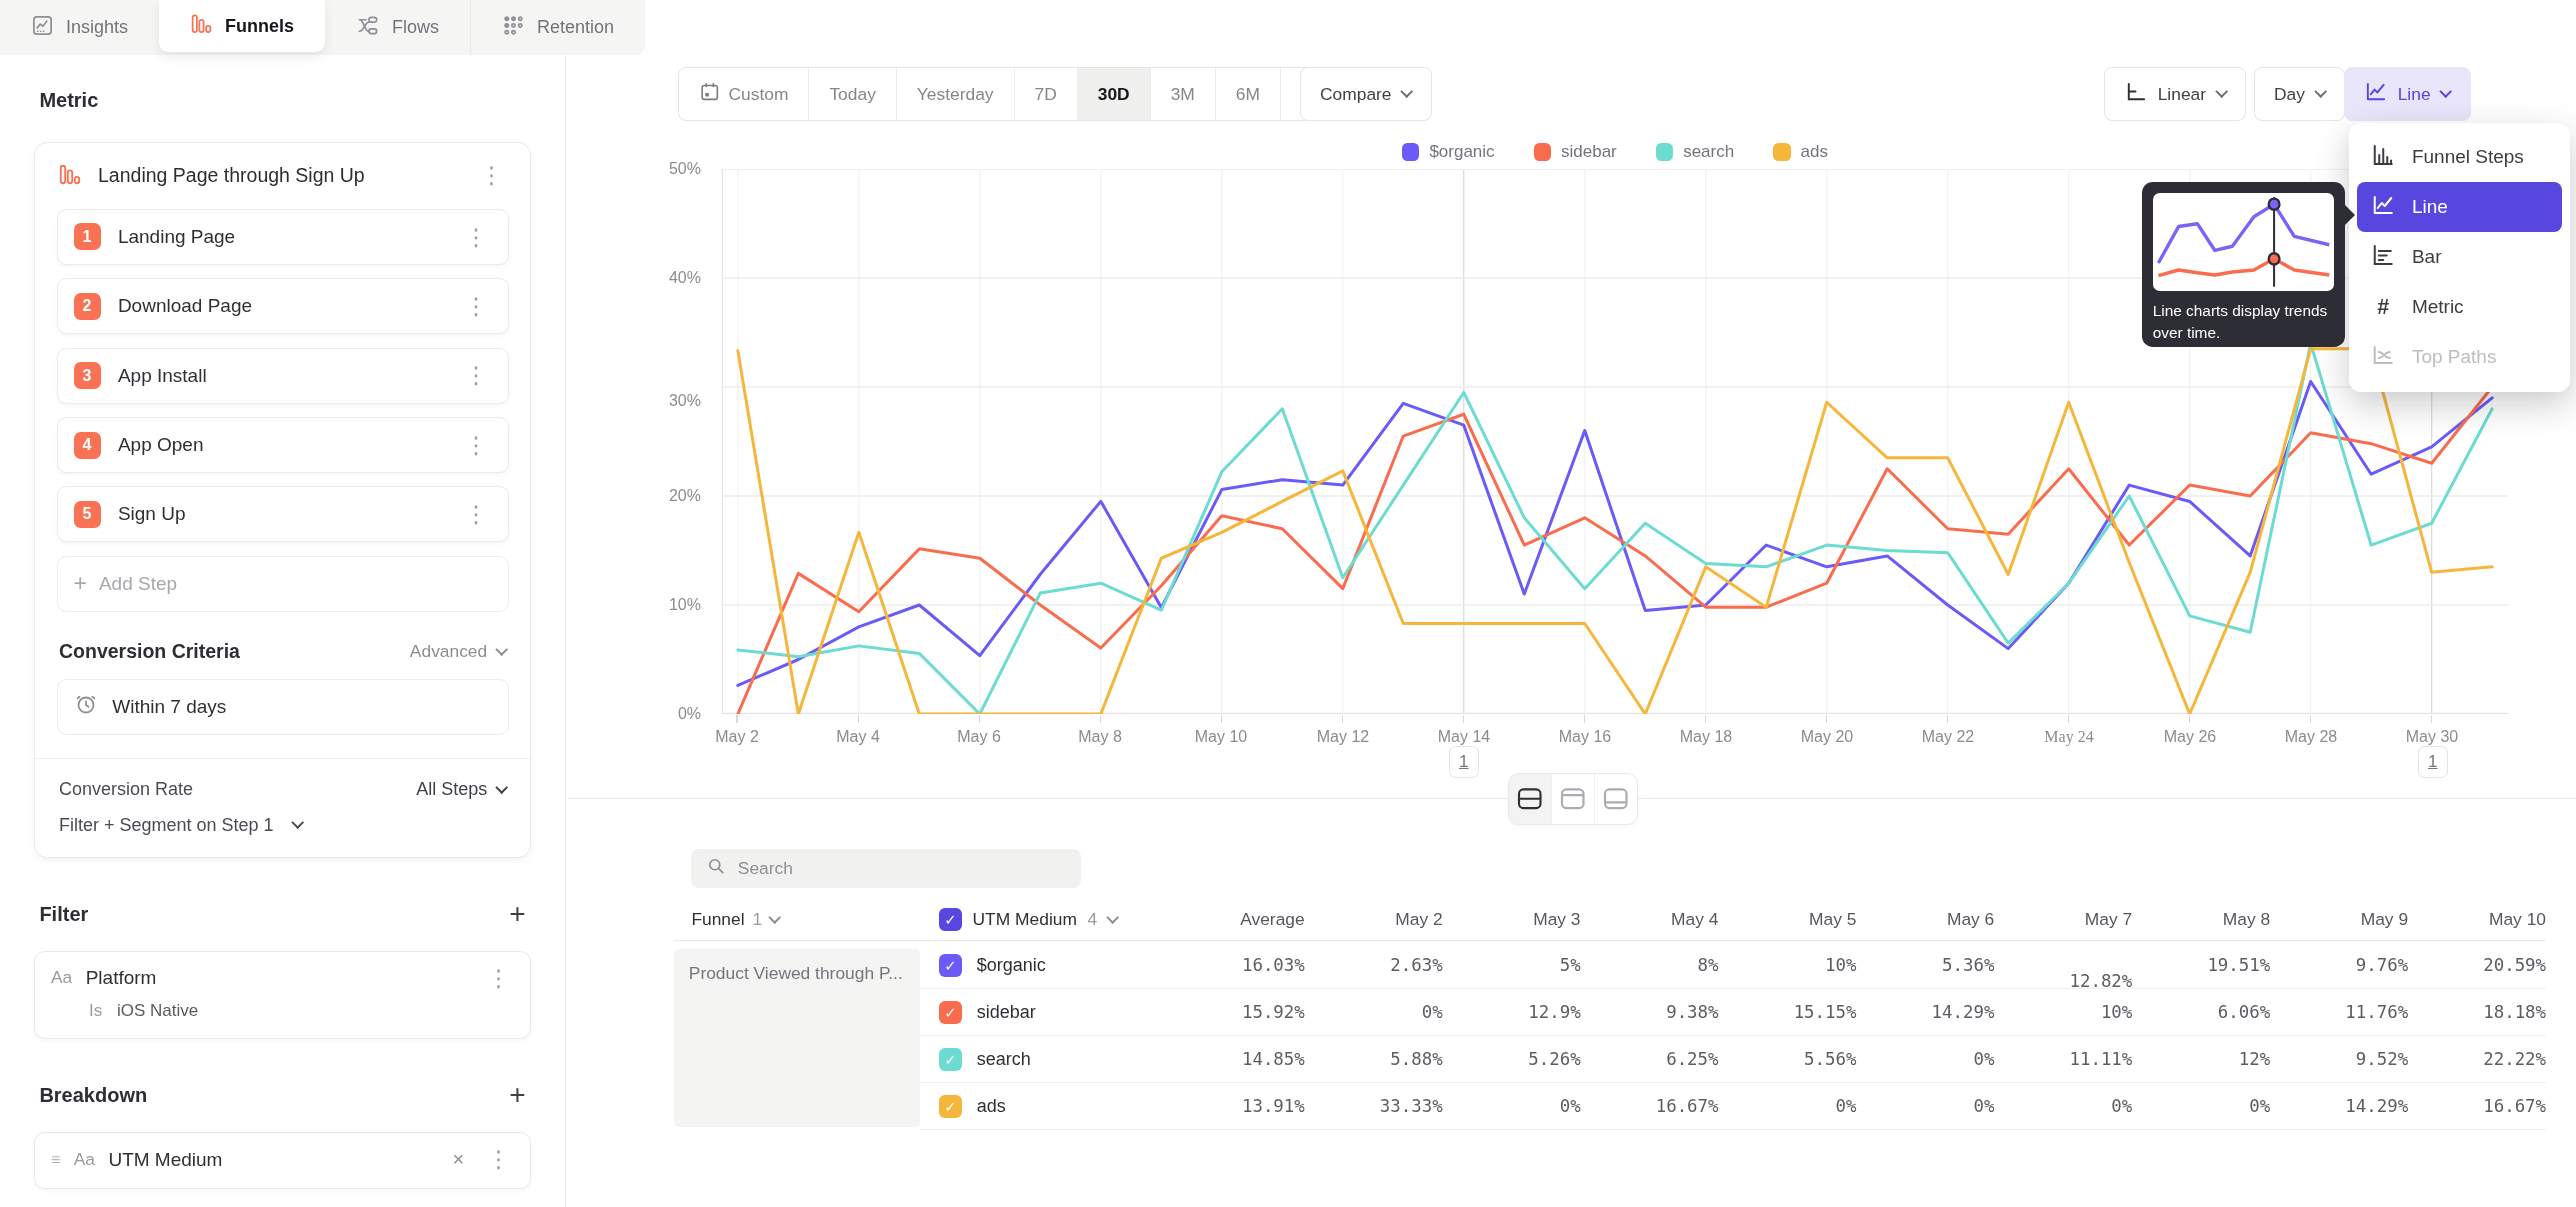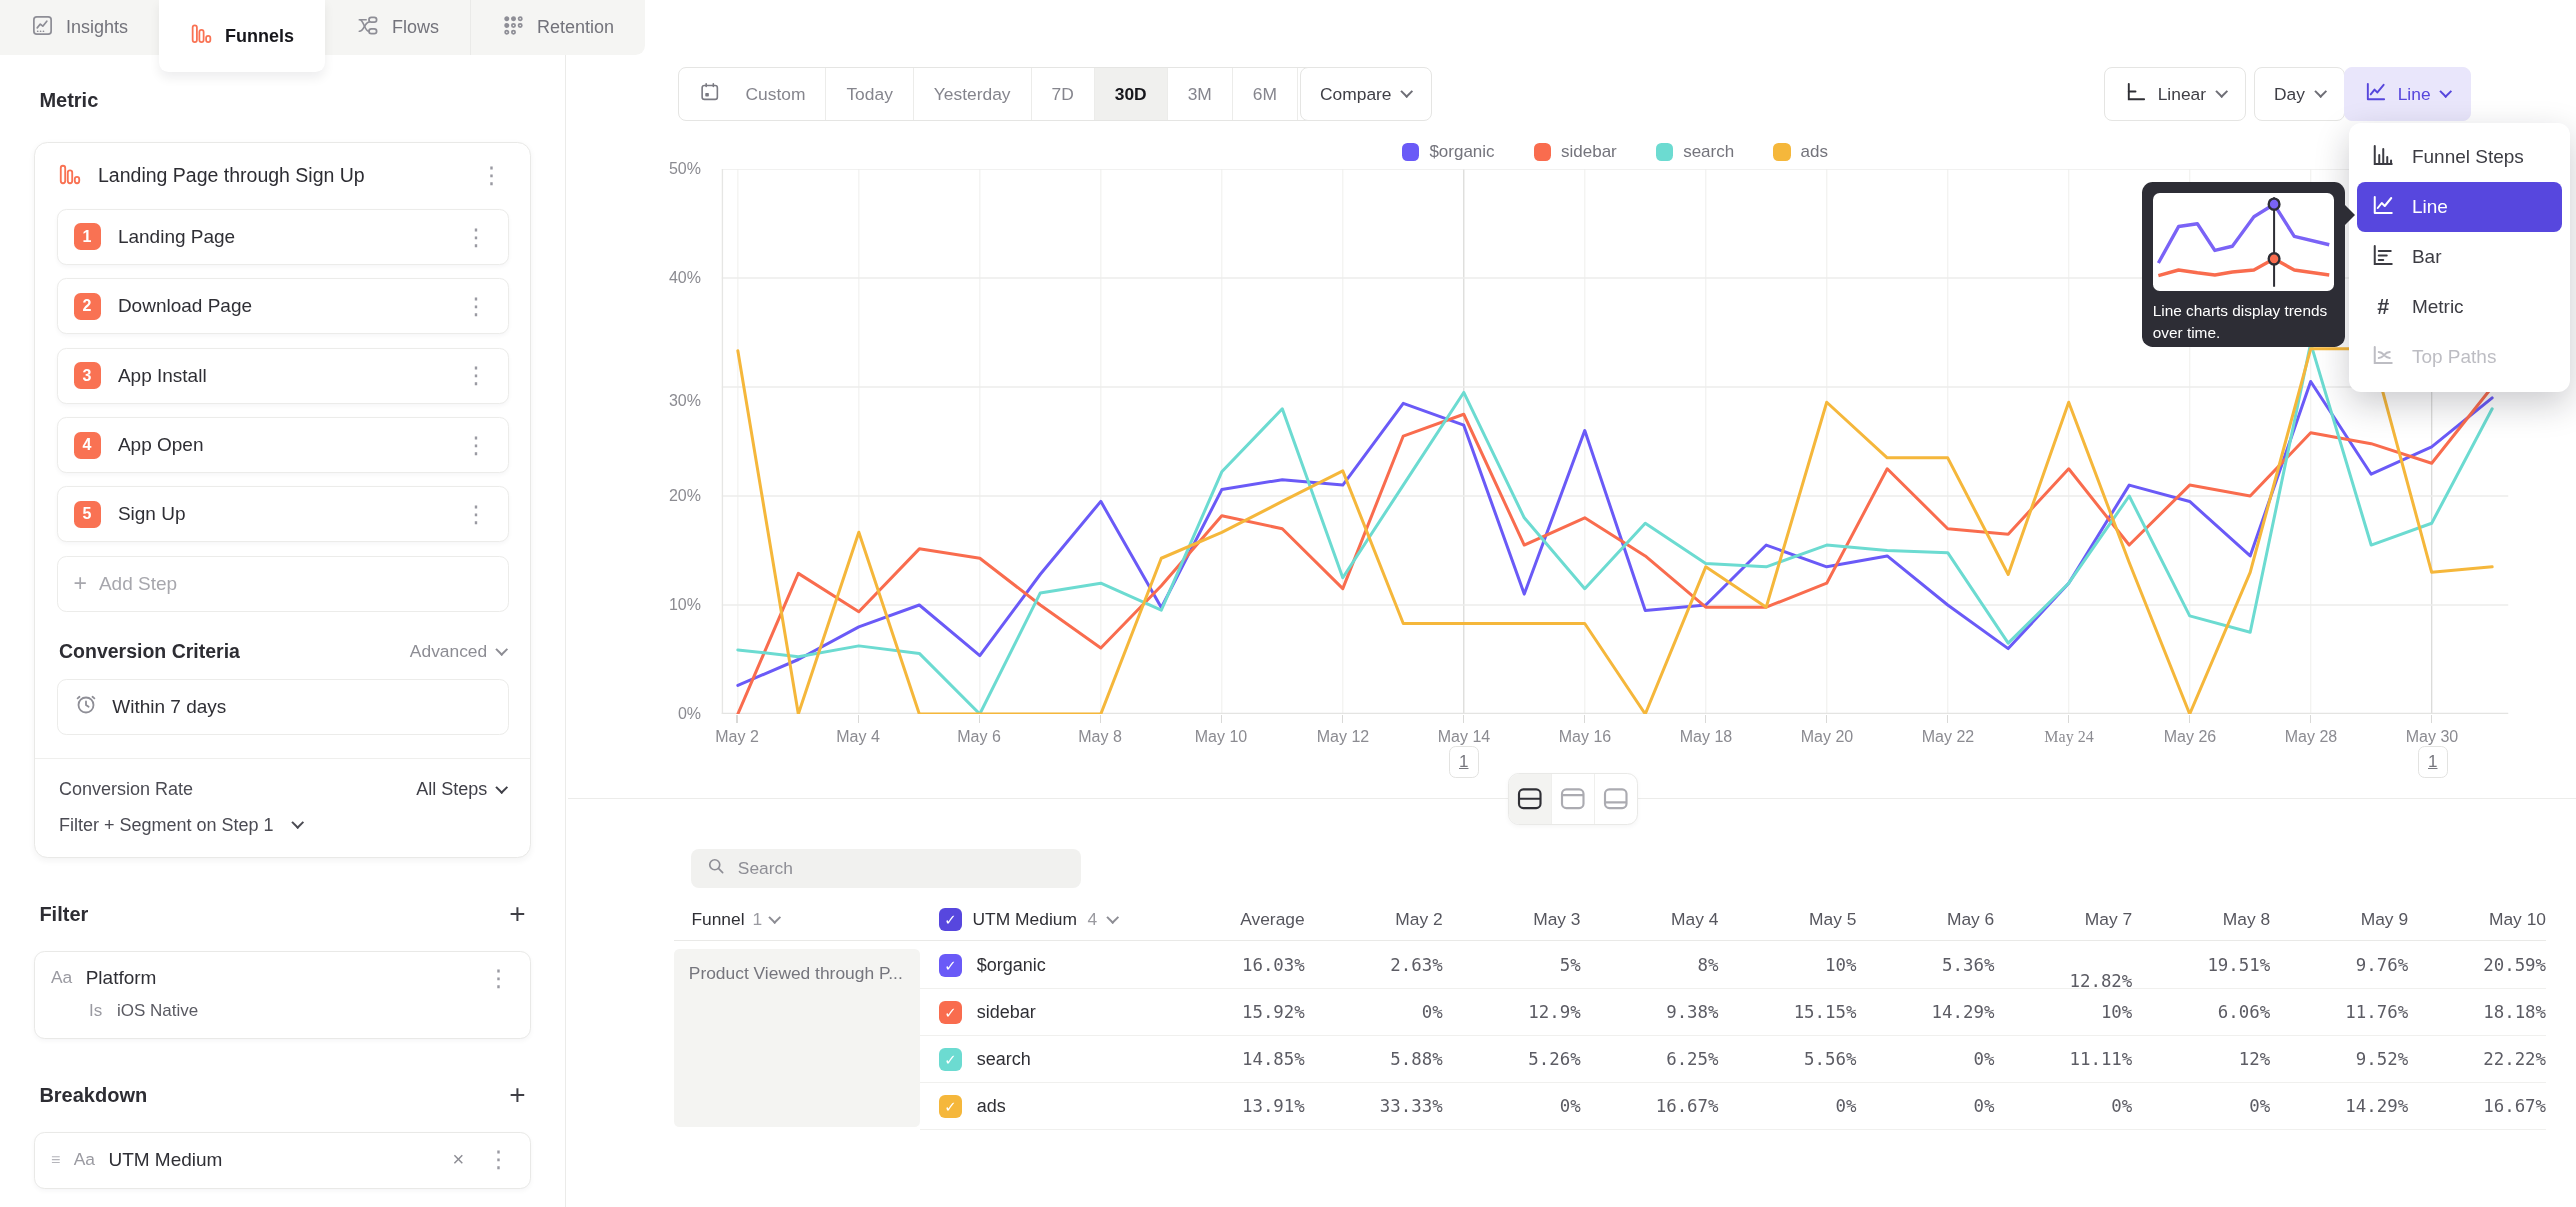--- a/index.html
+++ b/index.html
@@ -3,21 +3,21 @@
 <meta charset="utf-8">
 <style>
   html,body{margin:0;padding:0;background:#fff}
   .app{position:relative;width:2576px;height:1208px;overflow:hidden;background:#fff;
        font-family:"Liberation Sans",sans-serif;color:#2d2d33}
 
   
   .tabbar{position:absolute;top:0;left:0;height:55px;display:flex;background:#f5f5f3;z-index:4;border-radius:0 0 9.4px 0}
   .tab{display:flex;align-items:center;gap:12px;padding:0 31px;font-size:18px;color:#73737b;cursor:pointer;position:relative}
   .tab + .tab{border-left:1.3px solid #eaeae8}
-  .tab.active{background:#fff;color:#17171c;font-weight:700;height:72px;border-radius:0 0 9.4px 9.4px;
+  .tab.active{background:#fff;color:#17171c;font-weight:700;height:52px;border-radius:0 0 9.4px 9.4px;
               box-shadow:0 5.4px 10.7px rgba(20,20,30,.07);border-left:none;z-index:5}
   .tab.active + .tab{border-left:none}
   .tab svg{flex:none}
 
   
   .sidebar{position:absolute;top:55px;left:0;width:566px;height:1152px;background:#fff;
            border-right:1.3px solid #ebebe9;box-sizing:border-box;padding:0 34px;z-index:2}
   .side-heading{font-size:20px;font-weight:700;color:#2d2d33;margin:34px 5.4px 0}
   .metric-card{margin-top:29.5px;border:1.3px solid #e9e9e7;border-radius:13.4px;background:#fff;
                box-shadow:0 2.7px 6.7px rgba(30,30,40,.05)}
@@ -52,21 +52,21 @@
   .op{color:#9a9aa1}.opval{color:#5a5a62}
   .drag-handle{color:#b5b5bb;font-size:16px;flex:none}
   .x-btn{color:#8d8d94;font-size:20px;cursor:pointer;flex:none;padding:0 5.4px}
 
   .chev{display:inline-block;width:7.4px;height:7.4px;border-right:2px solid currentColor;
         border-bottom:2px solid currentColor;transform:rotate(45deg) translate(-1.3px,-1.3px);flex:none}
 
   
   .ranges{position:absolute;left:678px;top:67px;height:54px;display:flex;align-items:stretch;
           border:1.3px solid #e5e5e3;border-radius:8px;background:#fff;overflow:hidden;box-sizing:border-box;z-index:3}
-  .range{display:flex;align-items:center;gap:25px;padding:0 20px;font-size:17.4px;color:#85858d;
+  .range{display:flex;align-items:center;gap:8px;padding:0 20px;font-size:17.4px;color:#85858d;
          border-right:1.3px solid #ececea;cursor:pointer;white-space:nowrap}
   .range:last-child{border-right:none}
   .range.active{background:#f0f0ee;color:#17171c;font-weight:700}
   .tool-btn{position:absolute;top:67px;height:54px;border:1.3px solid #e5e5e3;border-radius:8px;background:#fff;
             display:flex;align-items:center;gap:10.7px;padding:0 19px;font-size:17.4px;color:#3f3f46;
             box-sizing:border-box;cursor:pointer;z-index:3;white-space:nowrap}
   .tool-btn .chev{color:#6e6e76}
   #btn-compare{left:1300px}
   #btn-scale{left:2104px}
   #btn-interval{left:2254px}

